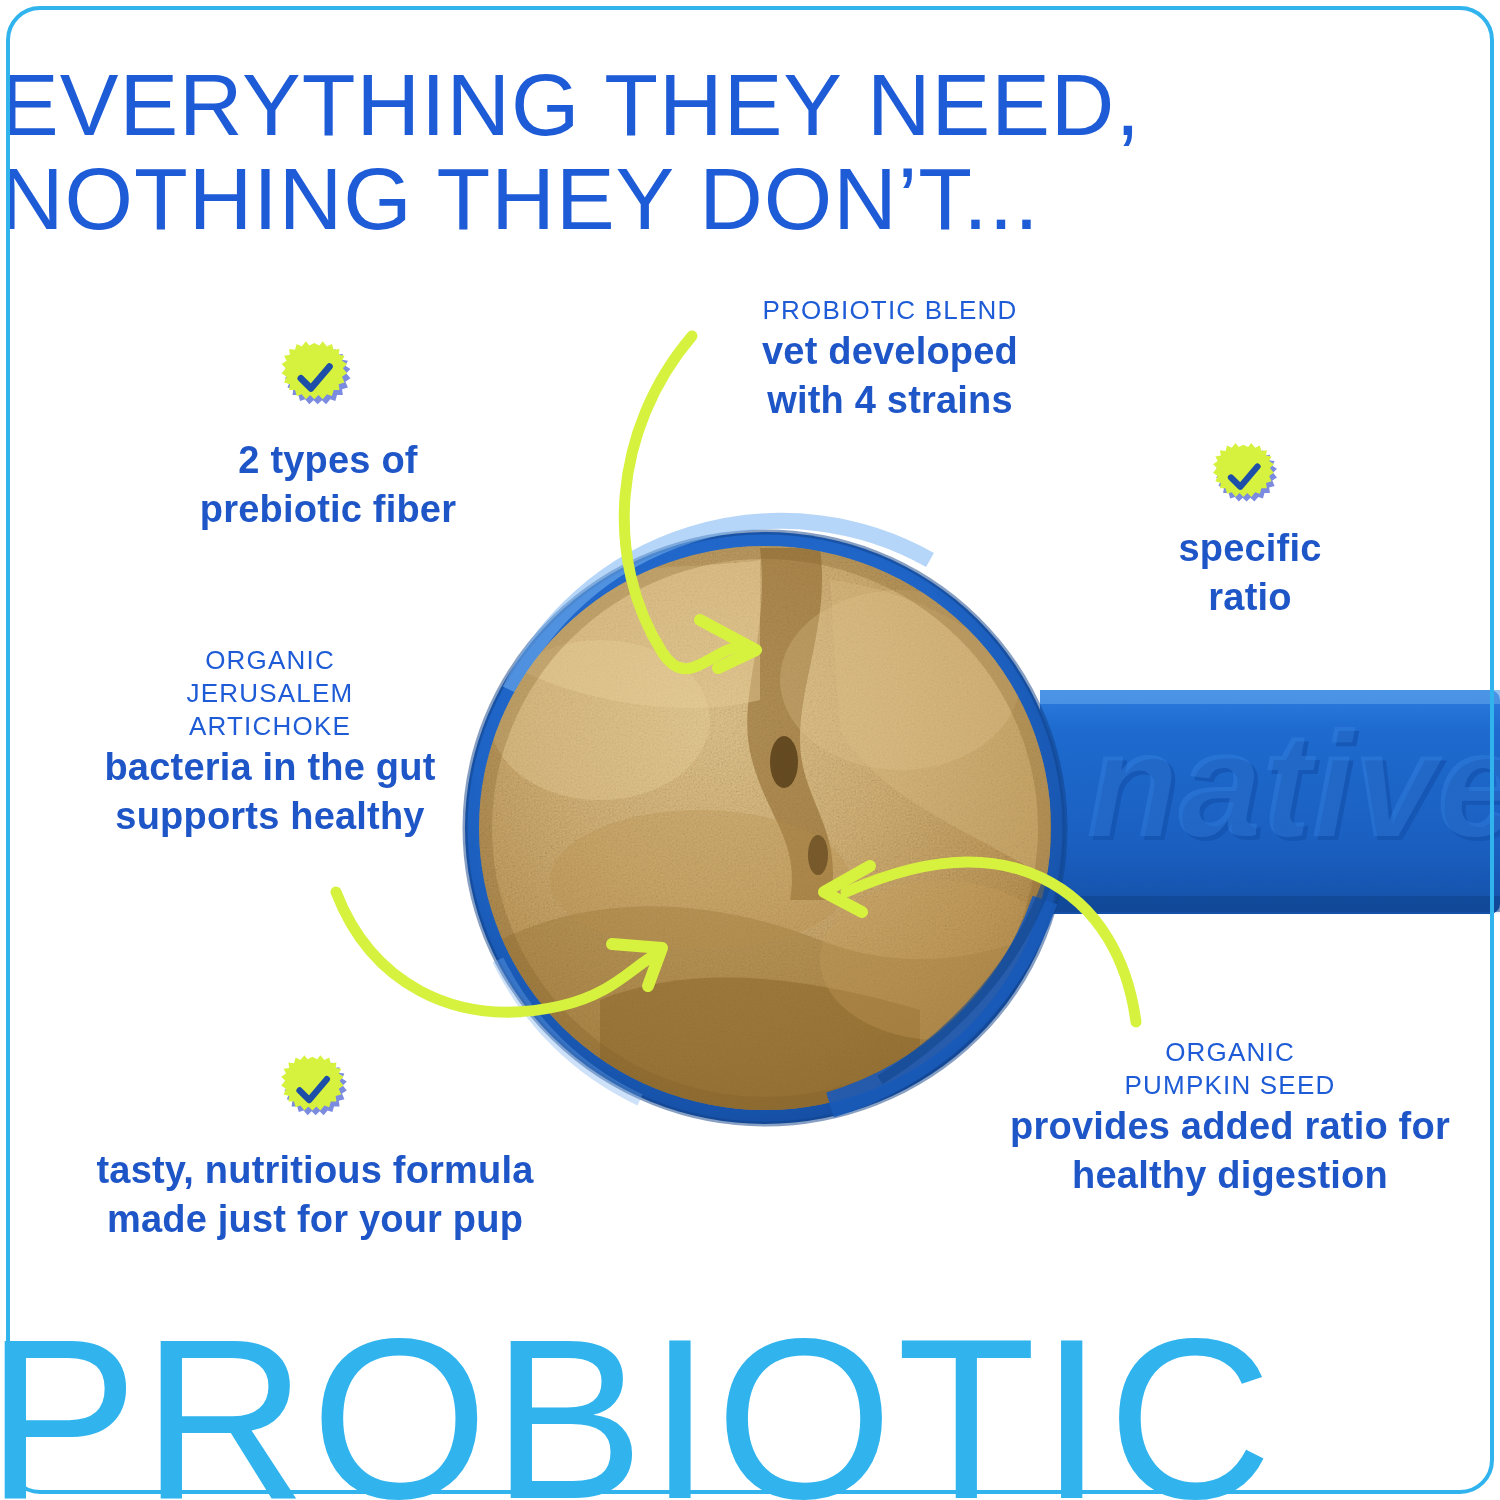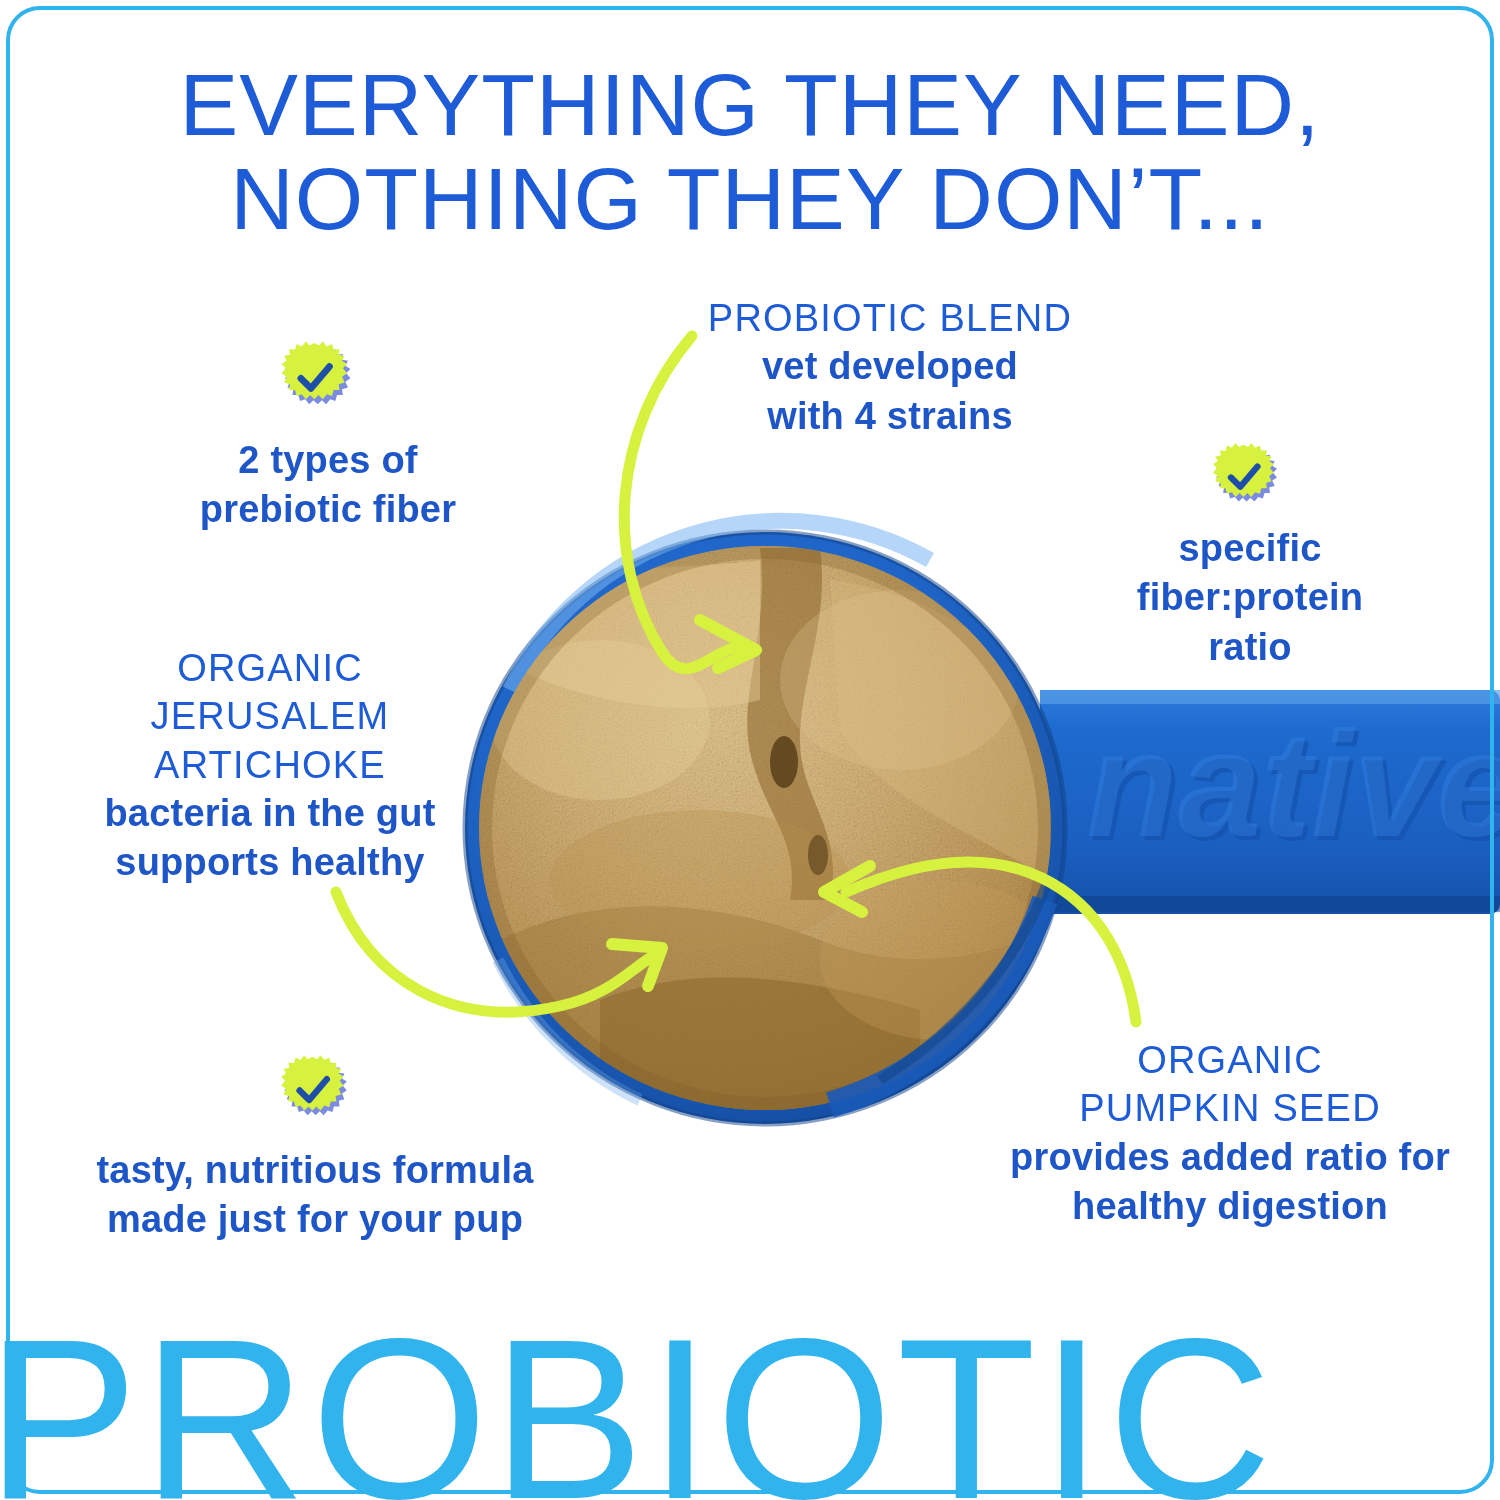--- a/index.html
+++ b/index.html
@@ -25,36 +25,35 @@
     border-radius: 34px;
     pointer-events: none;
     z-index: 60;
   }
 
   
   #headline {
     position: absolute;
     left: 0; top: 58px;
     width: 1500px;
-    text-align: center;
     color: #1E5BD6;
     font-weight: 400;
     font-size: 88px;
     line-height: 1.07;
     letter-spacing: 1px;
     z-index: 30;
   }
   #headline .l2 { display: block; }
 
   
   .callout { position: absolute; z-index: 30; text-align: center; }
   .cap {
     color: #1E5BD6;
     font-weight: 400;
-    font-size: 38px;
+    font-size: 26px;
     line-height: 1.27;
     letter-spacing: 1.2px;
   }
   .sub {
     color: #1E56C8;
     font-weight: 700;
     font-size: 38px;
     line-height: 1.3;
     letter-spacing: 0.2px;
   }
@@ -218,21 +217,20 @@
         <path d="M0,-42 L6,-39 L10,-44 L15,-38 L21,-41 L23,-34 L30,-35 L29,-28 L36,-27 L33,-21 L39,-17 L34,-12 L39,-6 L33,-2 L36,5 L29,7 L30,14 L23,14 L21,21 L15,19 L10,25 L5,20 L0,25 L-5,20 L-10,25 L-15,19 L-21,21 L-23,14 L-30,14 L-29,7 L-36,5 L-33,-2 L-39,-6 L-34,-12 L-39,-17 L-33,-21 L-36,-27 L-29,-28 L-30,-35 L-23,-34 L-21,-41 L-15,-38 L-10,-44 L-6,-39 Z" fill="#7B8BE0"></path>
       </g>
       <g transform="translate(48,48)">
         <path d="M0,-42 L6,-39 L10,-44 L15,-38 L21,-41 L23,-34 L30,-35 L29,-28 L36,-27 L33,-21 L39,-17 L34,-12 L39,-6 L33,-2 L36,5 L29,7 L30,14 L23,14 L21,21 L15,19 L10,25 L5,20 L0,25 L-5,20 L-10,25 L-15,19 L-21,21 L-23,14 L-30,14 L-29,7 L-36,5 L-33,-2 L-39,-6 L-34,-12 L-39,-17 L-33,-21 L-36,-27 L-29,-28 L-30,-35 L-23,-34 L-21,-41 L-15,-38 L-10,-44 L-6,-39 Z" fill="#D6F23F"></path>
       </g>
       <path d="M32 48 L44 60 L66 34" fill="none" stroke="#1E4FA8" stroke-width="8" stroke-linecap="round" stroke-linejoin="round"></path>
     </svg>
   </div>
   <div class="callout" style="left:1080px; top:524px; width:340px;">
     <div class="sub">specific</div>
-    <div class="sub">fiber:protein</div>
     <div class="sub">ratio</div>
   </div>
 
   <div class="callout" style="left:60px; top:644px; width:420px;">
     <div class="cap">ORGANIC</div>
     <div class="cap">JERUSALEM</div>
     <div class="cap">ARTICHOKE</div>
     <div class="sub">bacteria in the gut</div>
     <div class="sub gap">supports healthy</div>
   </div>

